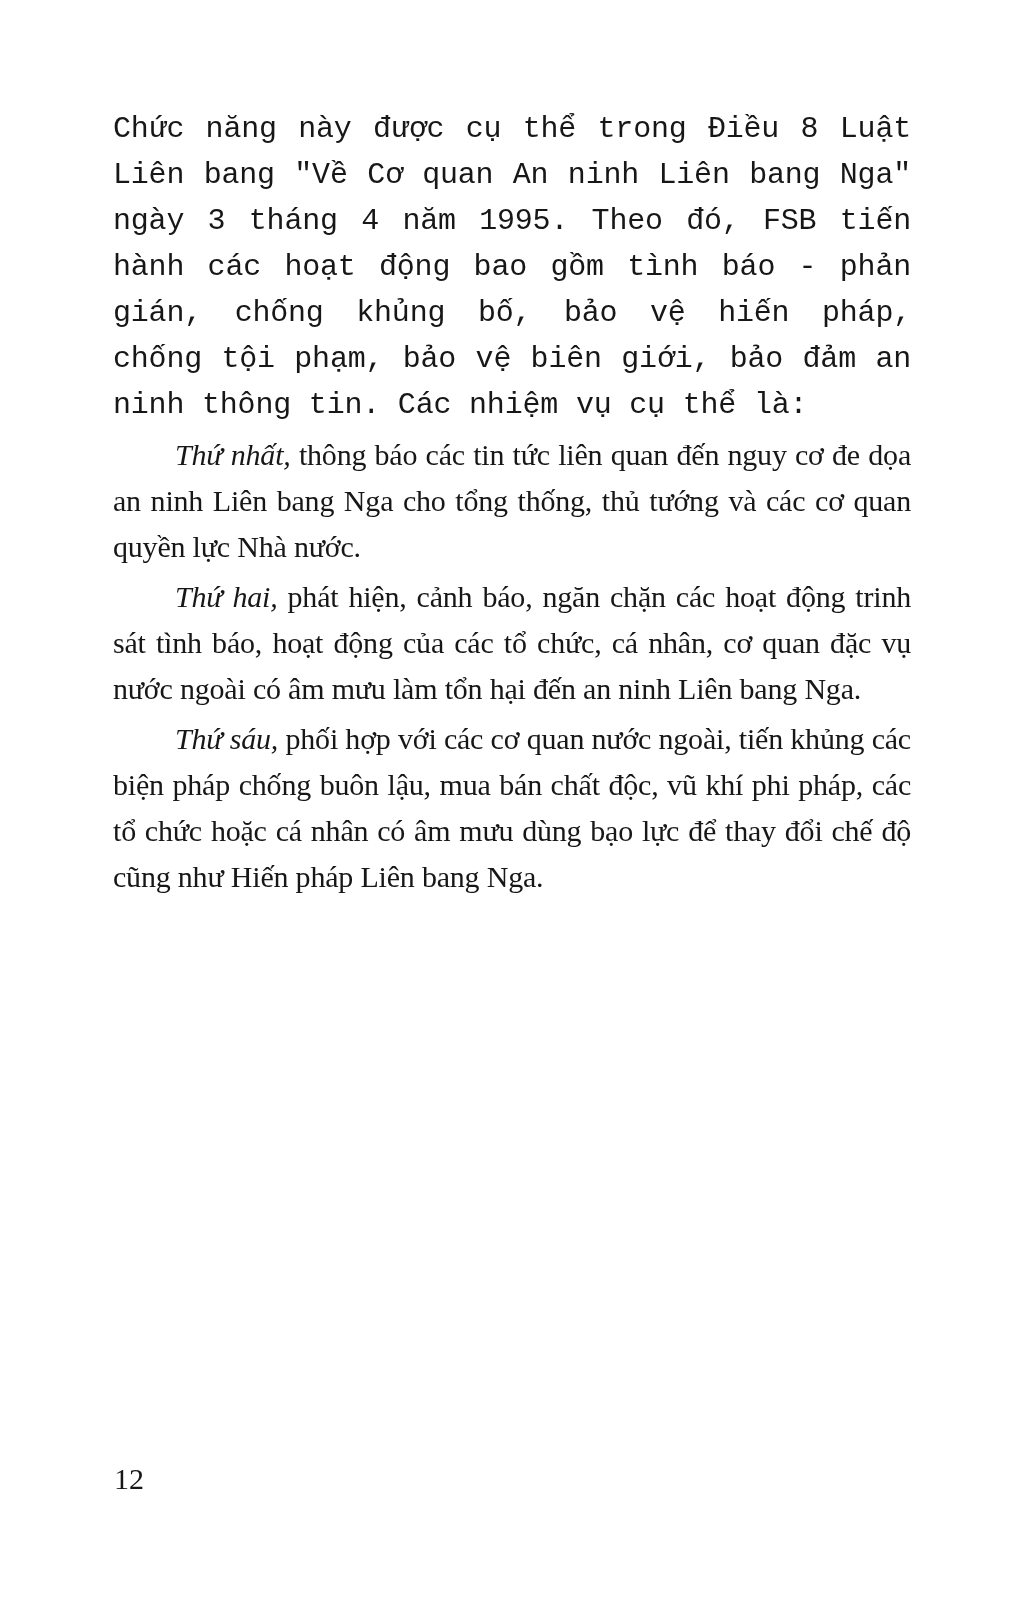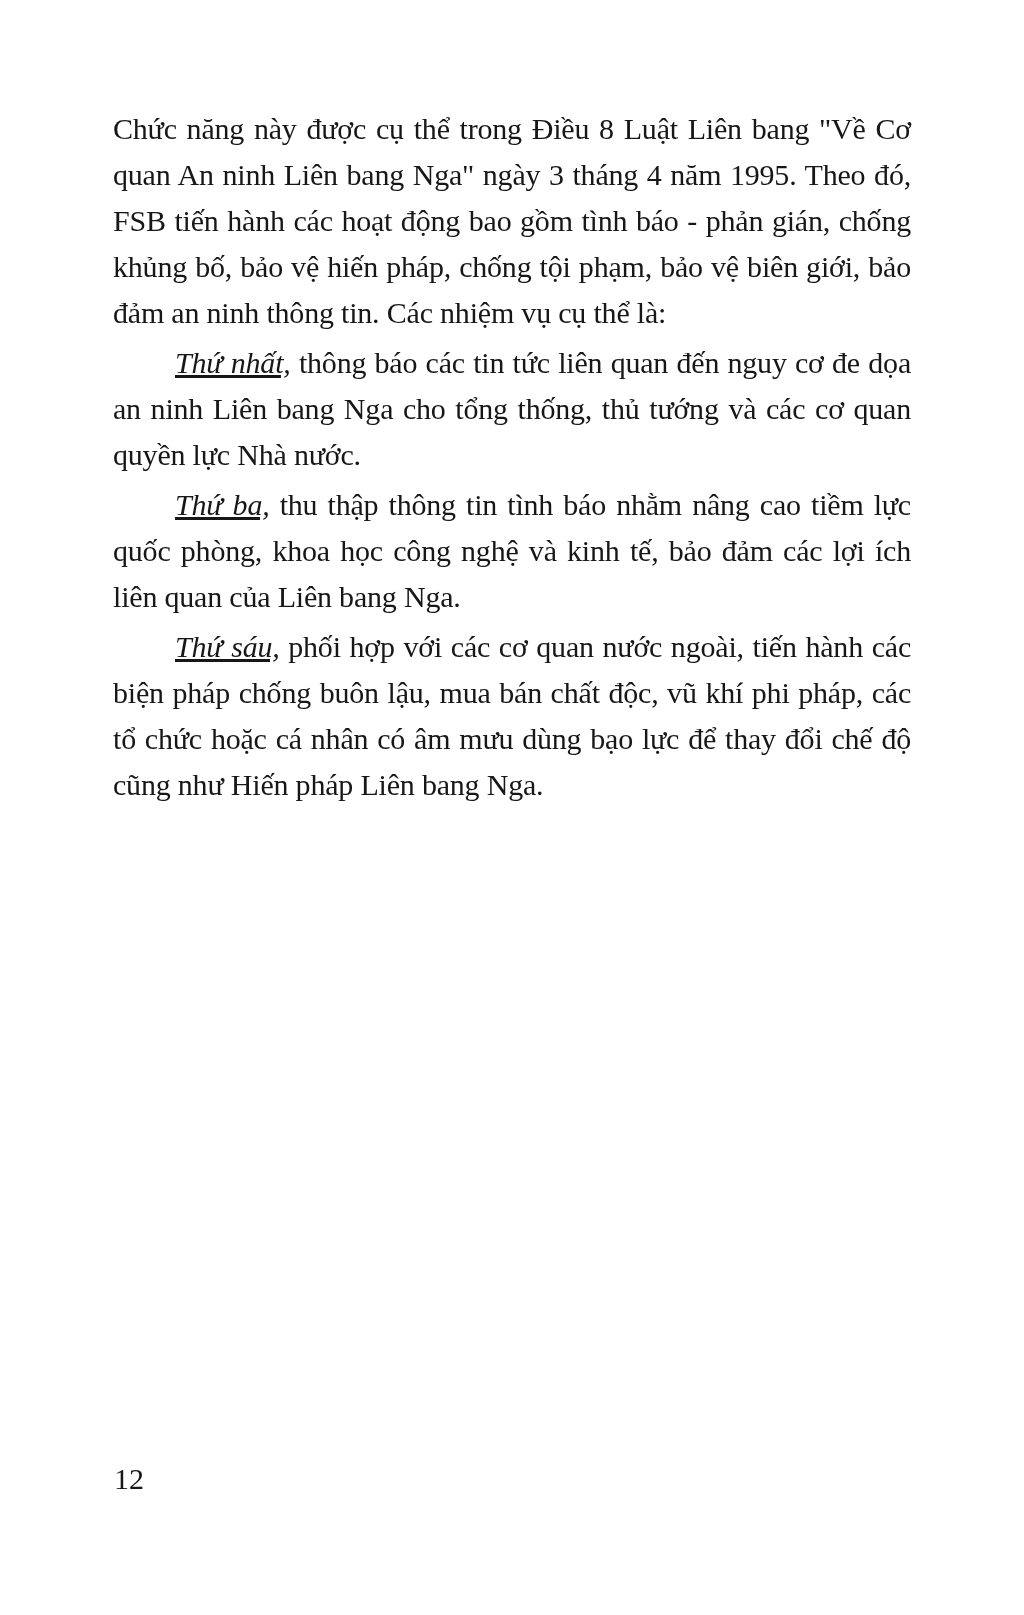--- a/index.html
+++ b/index.html
@@ -24,47 +24,47 @@
     line-height: 46px;
     text-align: justify;
     letter-spacing: -0.2px;
   }
   .para {
     margin: 0 0 4px 0;
     text-indent: 62px;
   }
   .para.continued {
     text-indent: 0;
+    font-family: Liberation Mono, monospace;
   }
   .lead {
     font-style: italic;
-    text-decoration: underline;
   }
   .page-number {
     position: absolute;
     left: 114px;
     top: 1462px;
     font-size: 30px;
     line-height: 34px;
     color: #171717;
     text-align: right;
   }
 </style>
 </head>
 <body>
 
 <div class="page-content">
 
   <p class="para continued"><span>Chức năng này được cụ thể trong Điều 8 Luật Liên bang "Về Cơ quan An ninh Liên bang Nga" ngày 3 tháng 4 năm 1995. Theo đó, FSB tiến hành các hoạt động bao gồm tình báo - phản gián, chống khủng bố, bảo vệ hiến pháp, chống tội phạm, bảo vệ biên giới, bảo đảm an ninh thông tin. Các nhiệm vụ cụ thể là:</span></p>
 
   <p class="para"><span class="lead">Thứ nhất,</span><span> thông báo các tin tức liên quan đến nguy cơ đe dọa an ninh Liên bang Nga cho tổng thống, thủ tướng và các cơ quan quyền lực Nhà nước.</span></p>
 
-
-  <p class="para"><span class="lead">Thứ ba,</span><span> thu thập thông tin tình báo nhằm nâng cao tiềm lực quốc phòng, khoa học công nghệ và kinh tế, bảo đảm các lợi ích liên quan của Liên bang Nga.</span></p>
+  <p class="para"><span class="lead">Thứ hai,</span><span> phát hiện, cảnh báo, ngăn chặn các hoạt động trinh sát tình báo, hoạt động của các tổ chức, cá nhân, cơ quan đặc vụ nước ngoài có âm mưu làm tổn hại đến an ninh Liên bang Nga.</span></p>
 
 
 
-  <p class="para"><span class="lead">Thứ sáu,</span><span> phối hợp với các cơ quan nước ngoài, tiến hành các biện pháp chống buôn lậu, mua bán chất độc, vũ khí phi pháp, các tổ chức hoặc cá nhân có âm mưu dùng bạo lực để thay đổi chế độ cũng như Hiến pháp Liên bang Nga.</span></p>
+
+  <p class="para"><span class="lead">Thứ sáu,</span><span> phối hợp với các cơ quan nước ngoài, tiến khủng các biện pháp chống buôn lậu, mua bán chất độc, vũ khí phi pháp, các tổ chức hoặc cá nhân có âm mưu dùng bạo lực để thay đổi chế độ cũng như Hiến pháp Liên bang Nga.</span></p>
 
 
 </div>
 
 <div class="page-number">12</div>
 
 </body></html>

